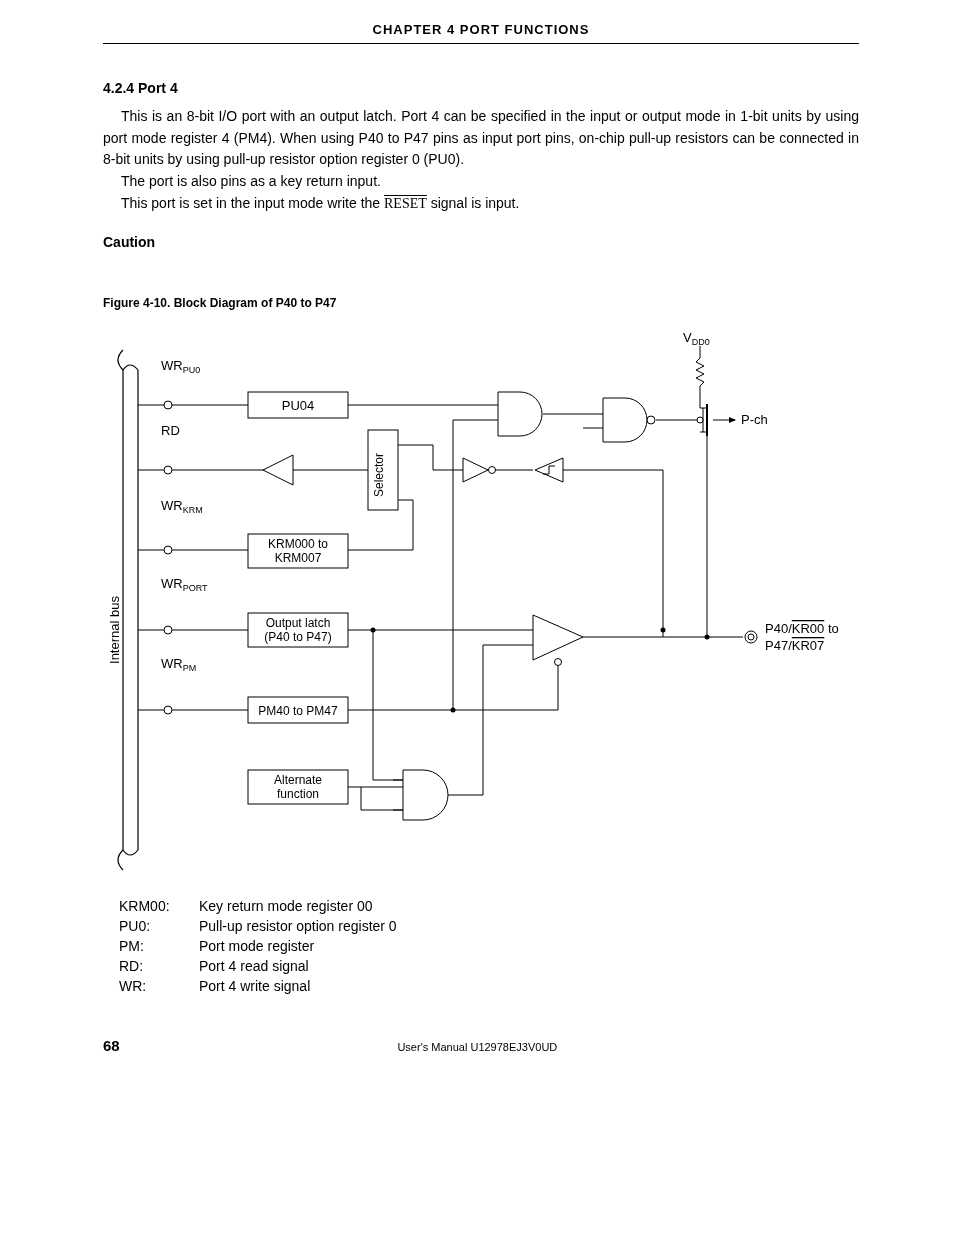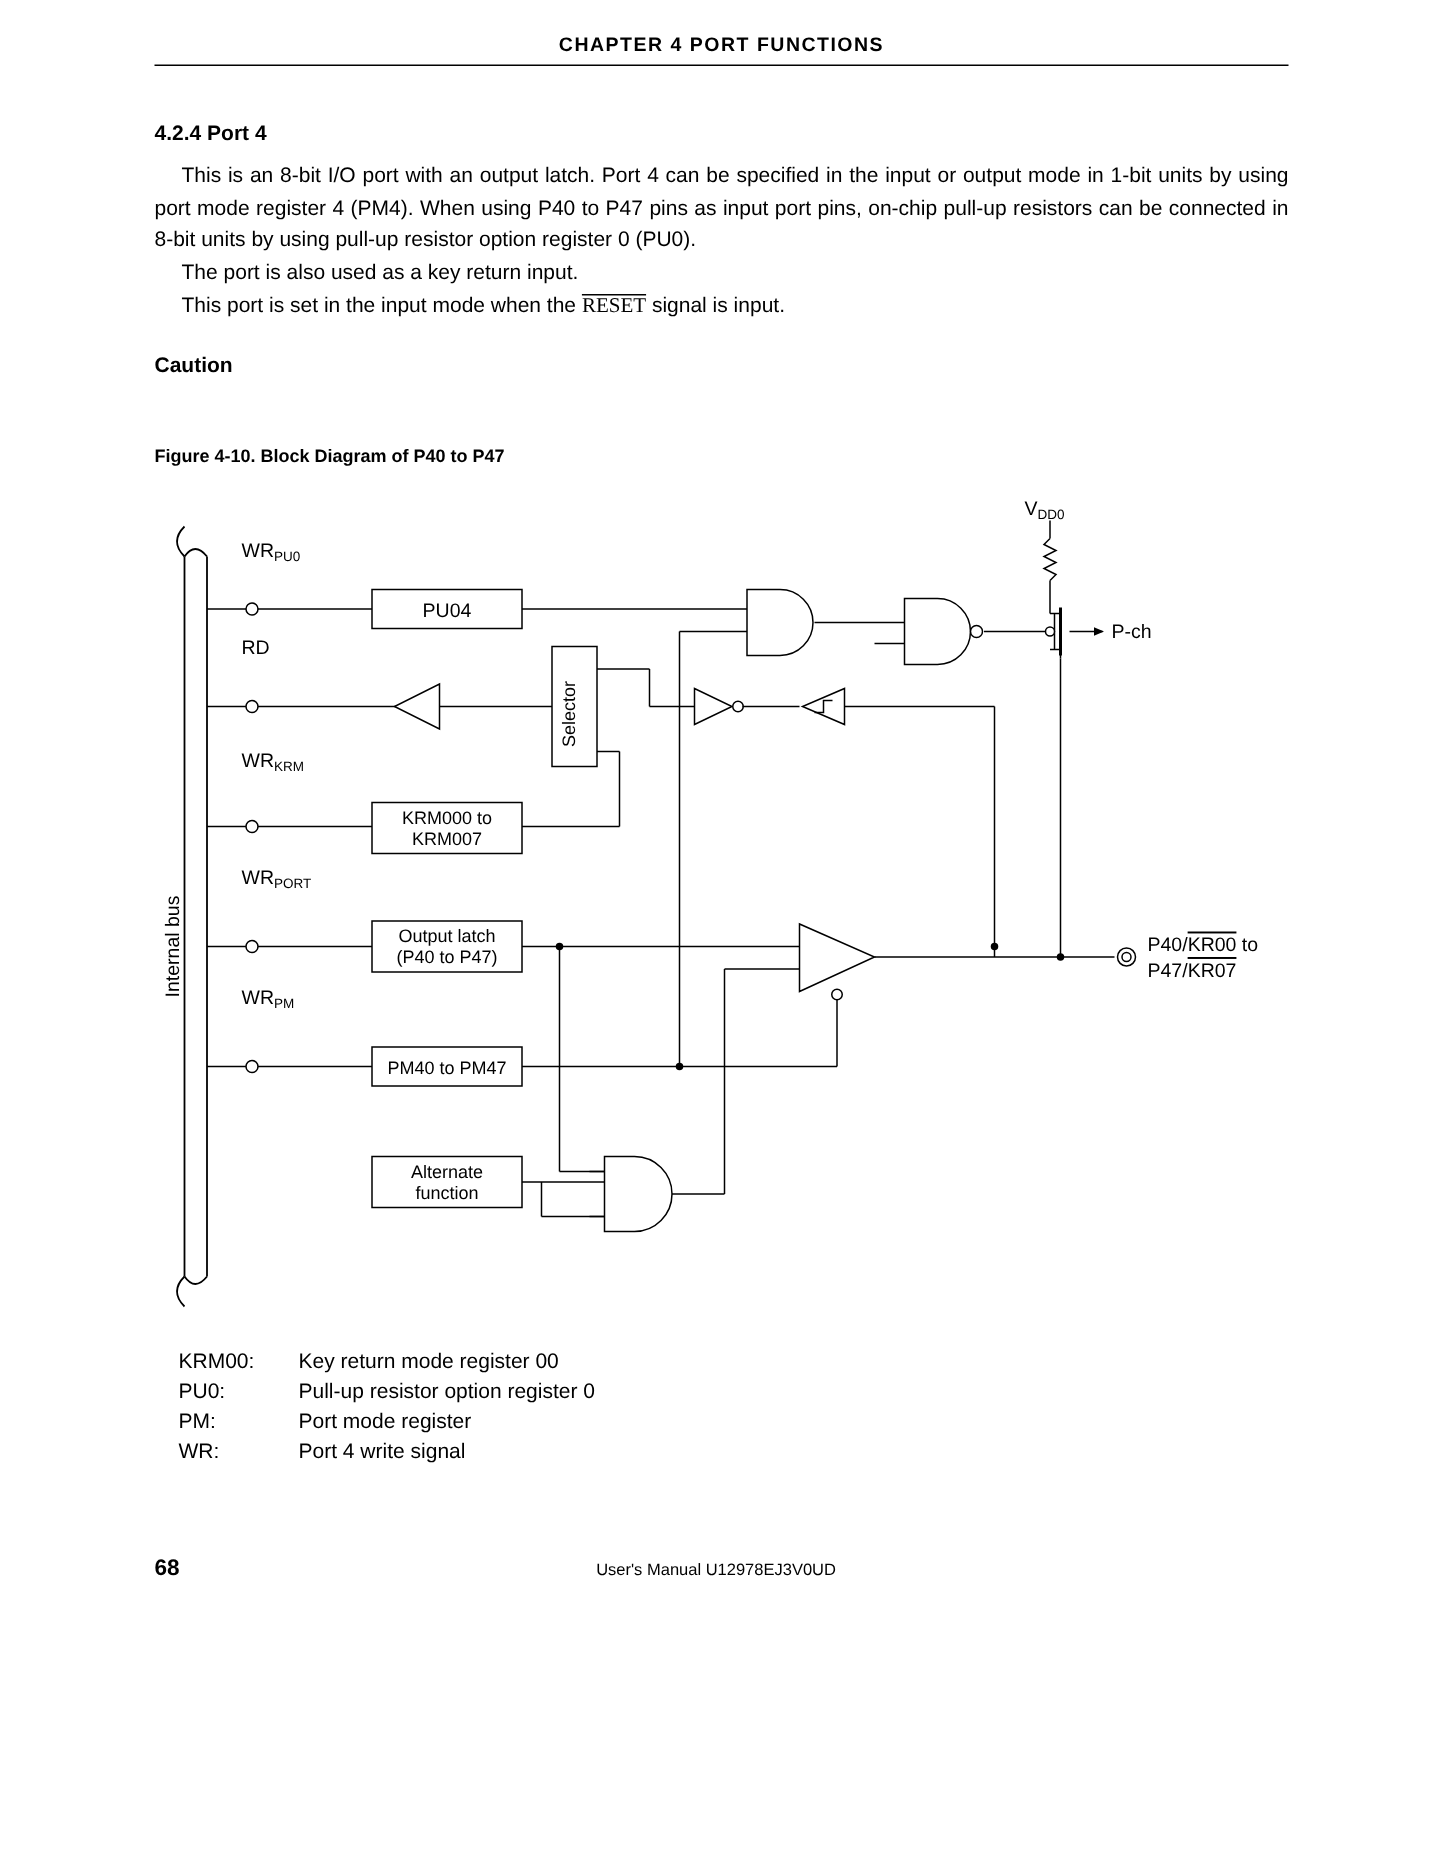--- a/index.html
+++ b/index.html
@@ -91,23 +91,23 @@
 <body>
 
 <div class="page">
 
   <div class="header-chapter">CHAPTER  4    PORT  FUNCTIONS</div>
   <hr class="hr">
 
   <div class="sec-heading">4.2.4   Port 4</div>
 
   <div class="body-text indent">This is an 8-bit I/O port with an output latch.  Port 4 can be specified in the input or output mode in 1-bit units by using port mode register 4 (PM4).  When using P40 to P47 pins as input port pins, on-chip pull-up resistors can be connected in 8-bit units by using pull-up resistor option register 0 (PU0).</div>
-  <div class="body-text indent">The port is also used as a key return input.</div>
+  <div class="body-text indent">The port is also pins as a key return input.</div>
   <div class="body-text indent">
-    <span>This port is set in the input mode when the </span><span class="overline">RESET</span><span> signal is input.</span>
+    <span>This port is set in the input mode write the </span><span class="overline">RESET</span><span> signal is input.</span>
   </div>
 
   <div class="caution">
     <div class="label">Caution</div>
   </div>
 
   <div class="fig-title">Figure 4-10.  Block Diagram of P40 to P47</div>
 
   <svg width="756" height="560" viewBox="0 0 756 560">
     <defs>
@@ -286,20 +286,24 @@
       </div>
     <div class="row">
         <div class="key">PU0:</div>
         <div>Pull-up resistor option register 0</div>
       </div>
     <div class="row">
         <div class="key">PM:</div>
         <div>Port mode register</div>
       </div>
     <div class="row">
+        <div class="key">RD:</div>
+        <div>Port 4 read signal</div>
+      </div>
+    <div class="row">
         <div class="key">WR:</div>
         <div>Port 4 write signal</div>
       </div>
   </div>
 
   <div class="footer">
     <span class="pgnum">68</span>
     <span class="manual">User's Manual  U12978EJ3V0UD</span>
     <span style="width:24px"></span>
   </div>

